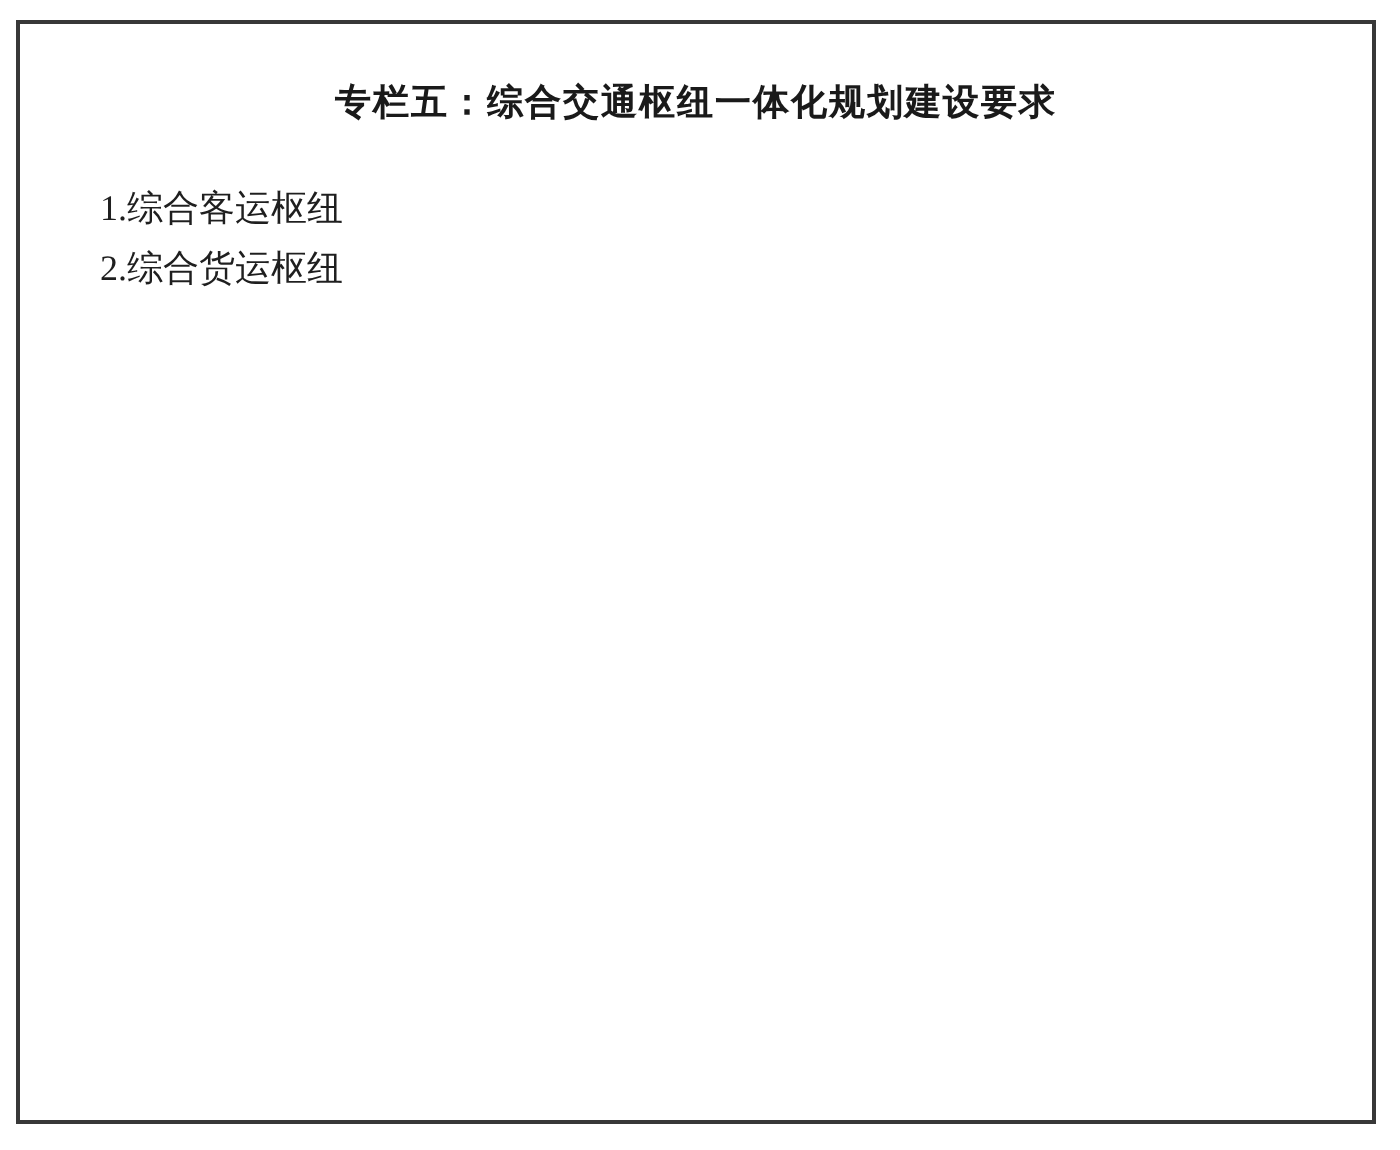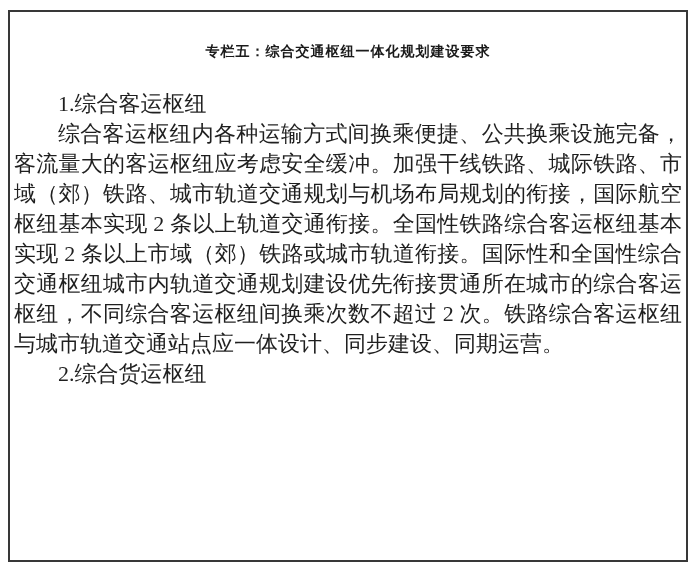--- a/index.html
+++ b/index.html
@@ -19,43 +19,42 @@
     box-sizing: border-box;
     border: 2px solid #383838;
     background: #ffffff;
     padding: 22px 4px 8px 4px;
   }
   .box-title {
     margin: 0 0 21px 0;
     text-align: center;
     font-family: "Liberation Sans", "DejaVu Sans", sans-serif;
     font-weight: 700;
-    font-size: 14px;
+    font-size: 18px;
     line-height: 34px;
     letter-spacing: 1px;
     color: #1a1a1a;
   }
   .box-body {
     font-family: "Liberation Serif", "DejaVu Serif", serif;
-    font-size: 22px;
+    font-size: 18px;
     line-height: 30px;
     color: #1f1f1f;
   }
   .box-body p {
     margin: 0;
     text-indent: 2em;
     text-align: justify;
     text-justify: inter-ideograph;
   }
 </style>
 </head>
 <body>
 
 <div class="frame">
   <h1 class="box-title">专栏五：综合交通枢纽一体化规划建设要求</h1>
 
   <div class="box-body">
     <p class="heading">1.综合客运枢纽</p>
-    <p>综合客运枢纽内各种运输方式间换乘便捷、公共换乘设施完备，客流量大的客运枢纽应考虑安全缓冲。加强干线铁路、城际铁路、市域（郊）铁路、城市轨道交通规划与机场布局规划的衔接，国际航空枢纽基本实现 2 条以上轨道交通衔接。全国性铁路综合客运枢纽基本实现 2 条以上市域（郊）铁路或城市轨道衔接。国际性和全国性综合交通枢纽城市内轨道交通规划建设优先衔接贯通所在城市的综合客运枢纽，不同综合客运枢纽间换乘次数不超过 2 次。铁路综合客运枢纽与城市轨道交通站点应一体设计、同步建设、同期运营。</p>
 
     <p class="heading">2.综合货运枢纽</p>
   </div>
 </div>
 
 </body></html>

